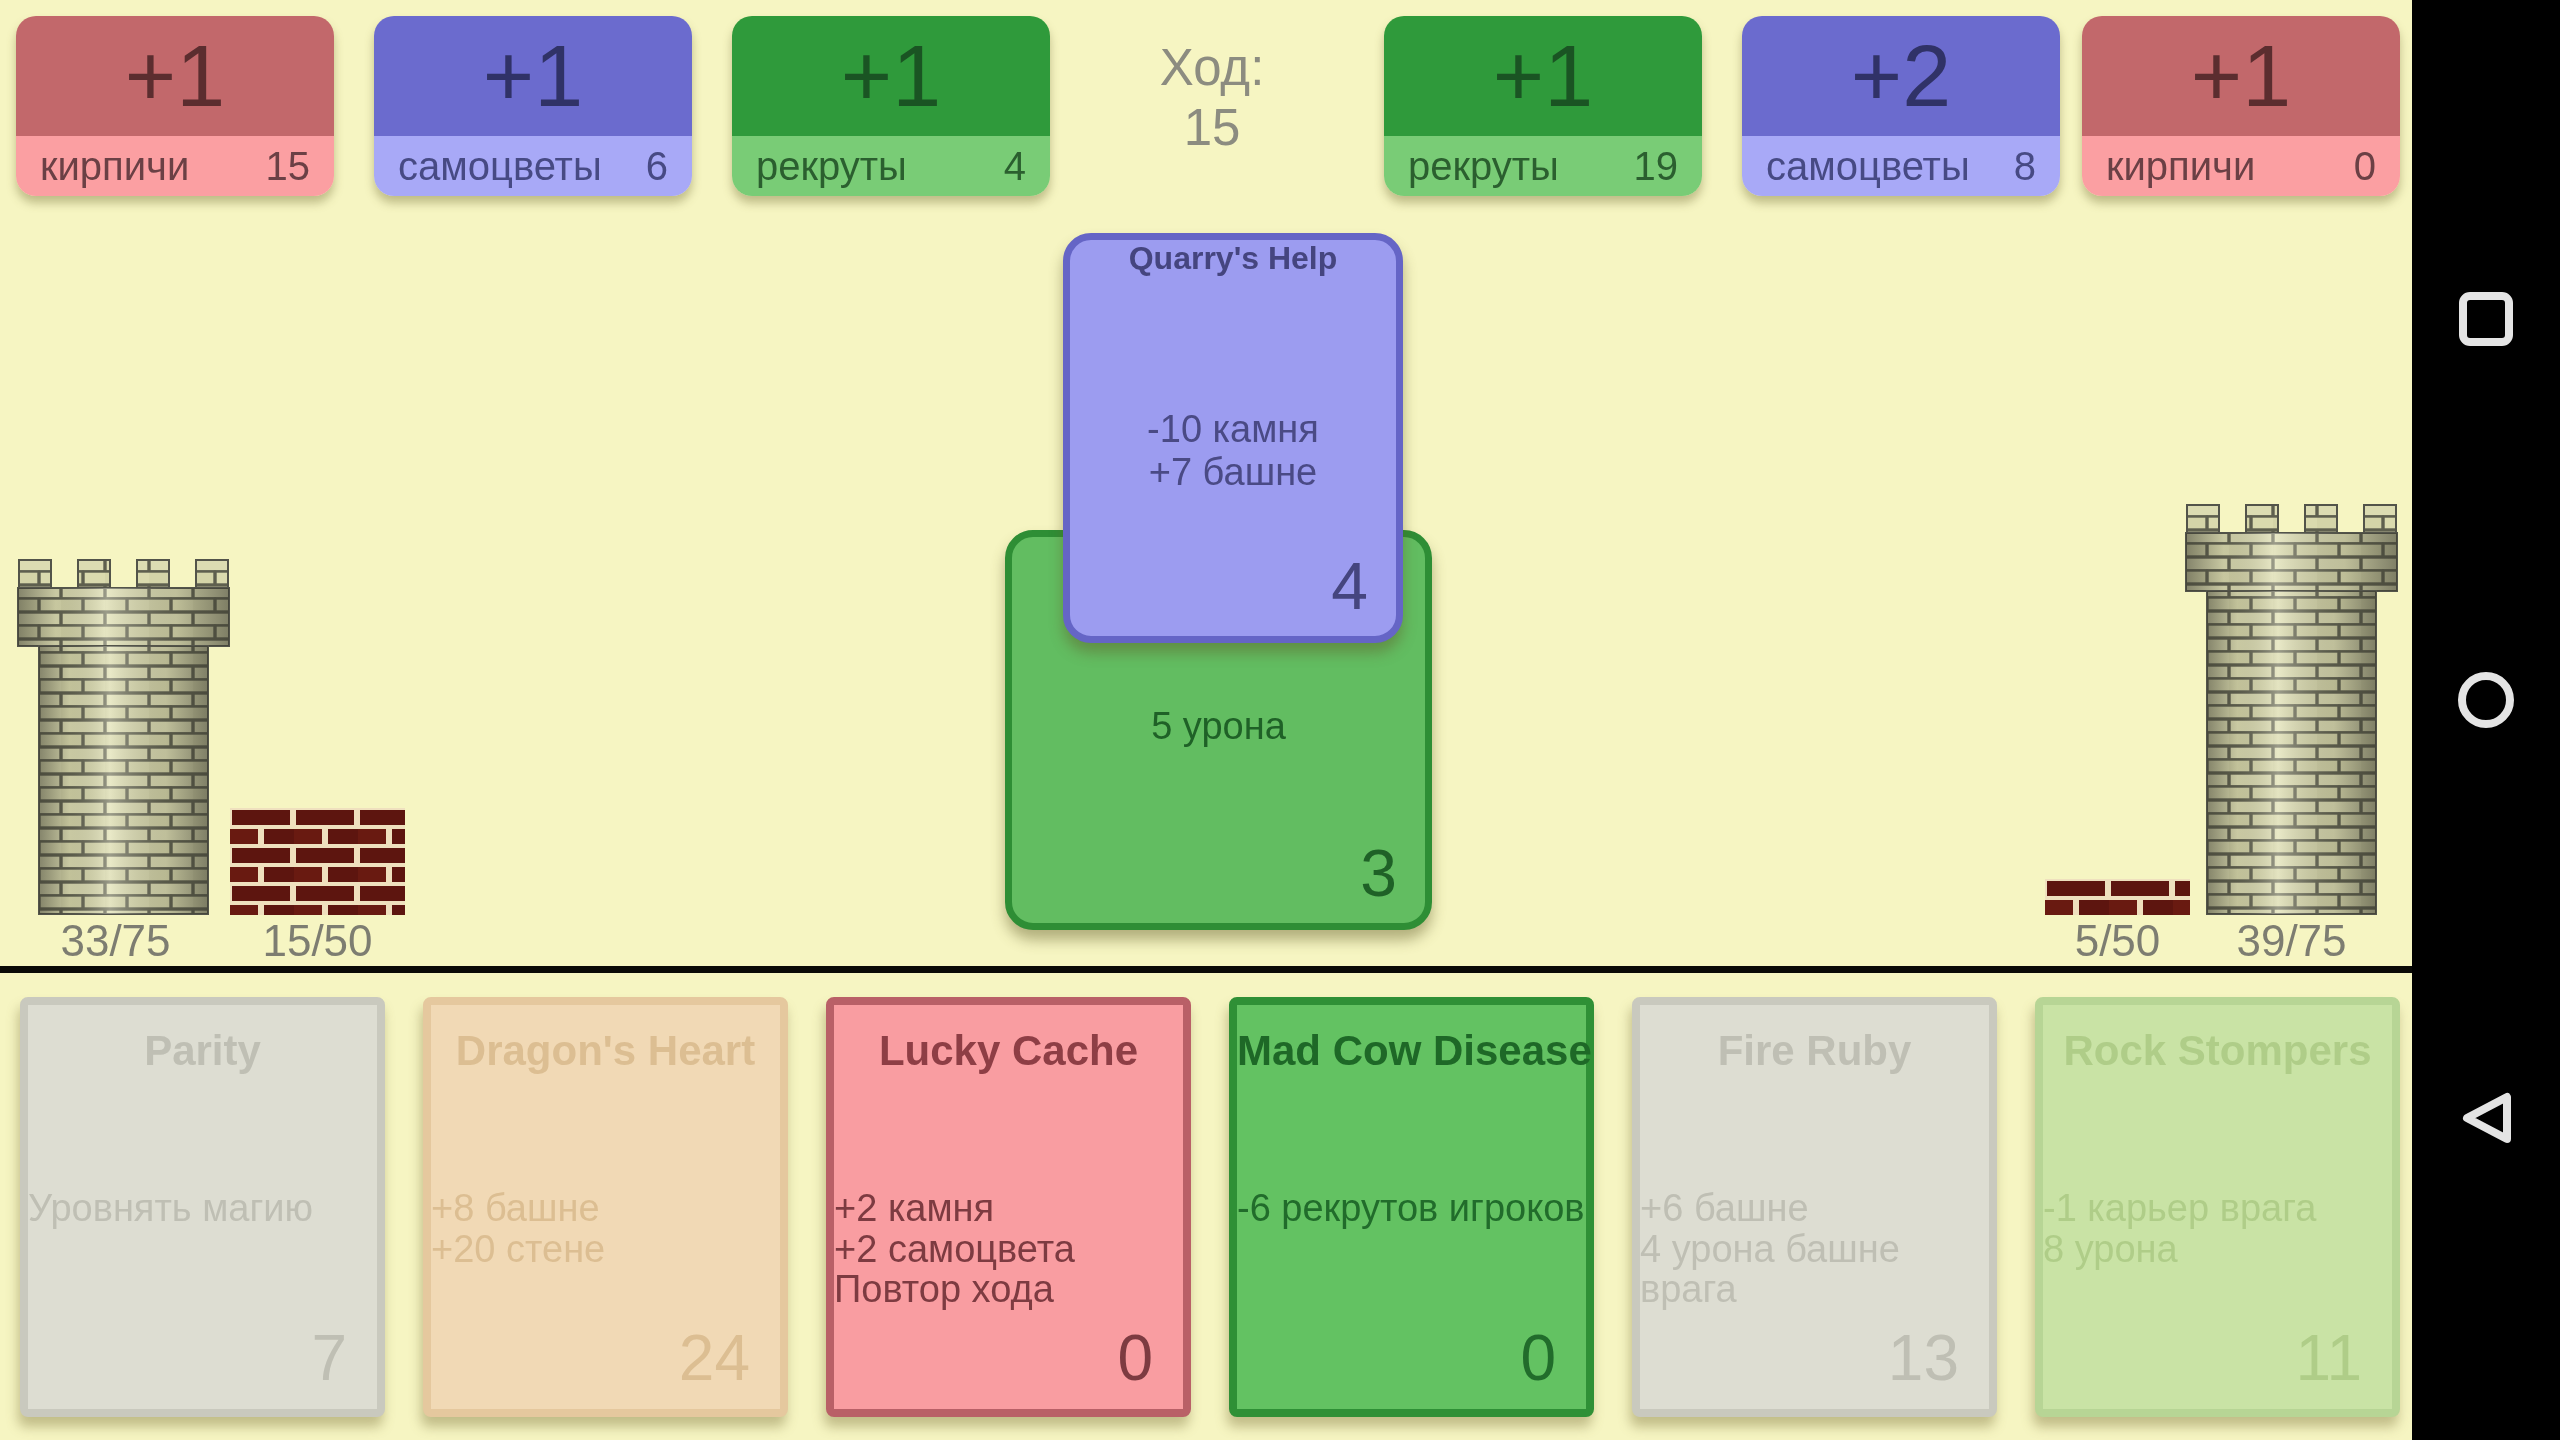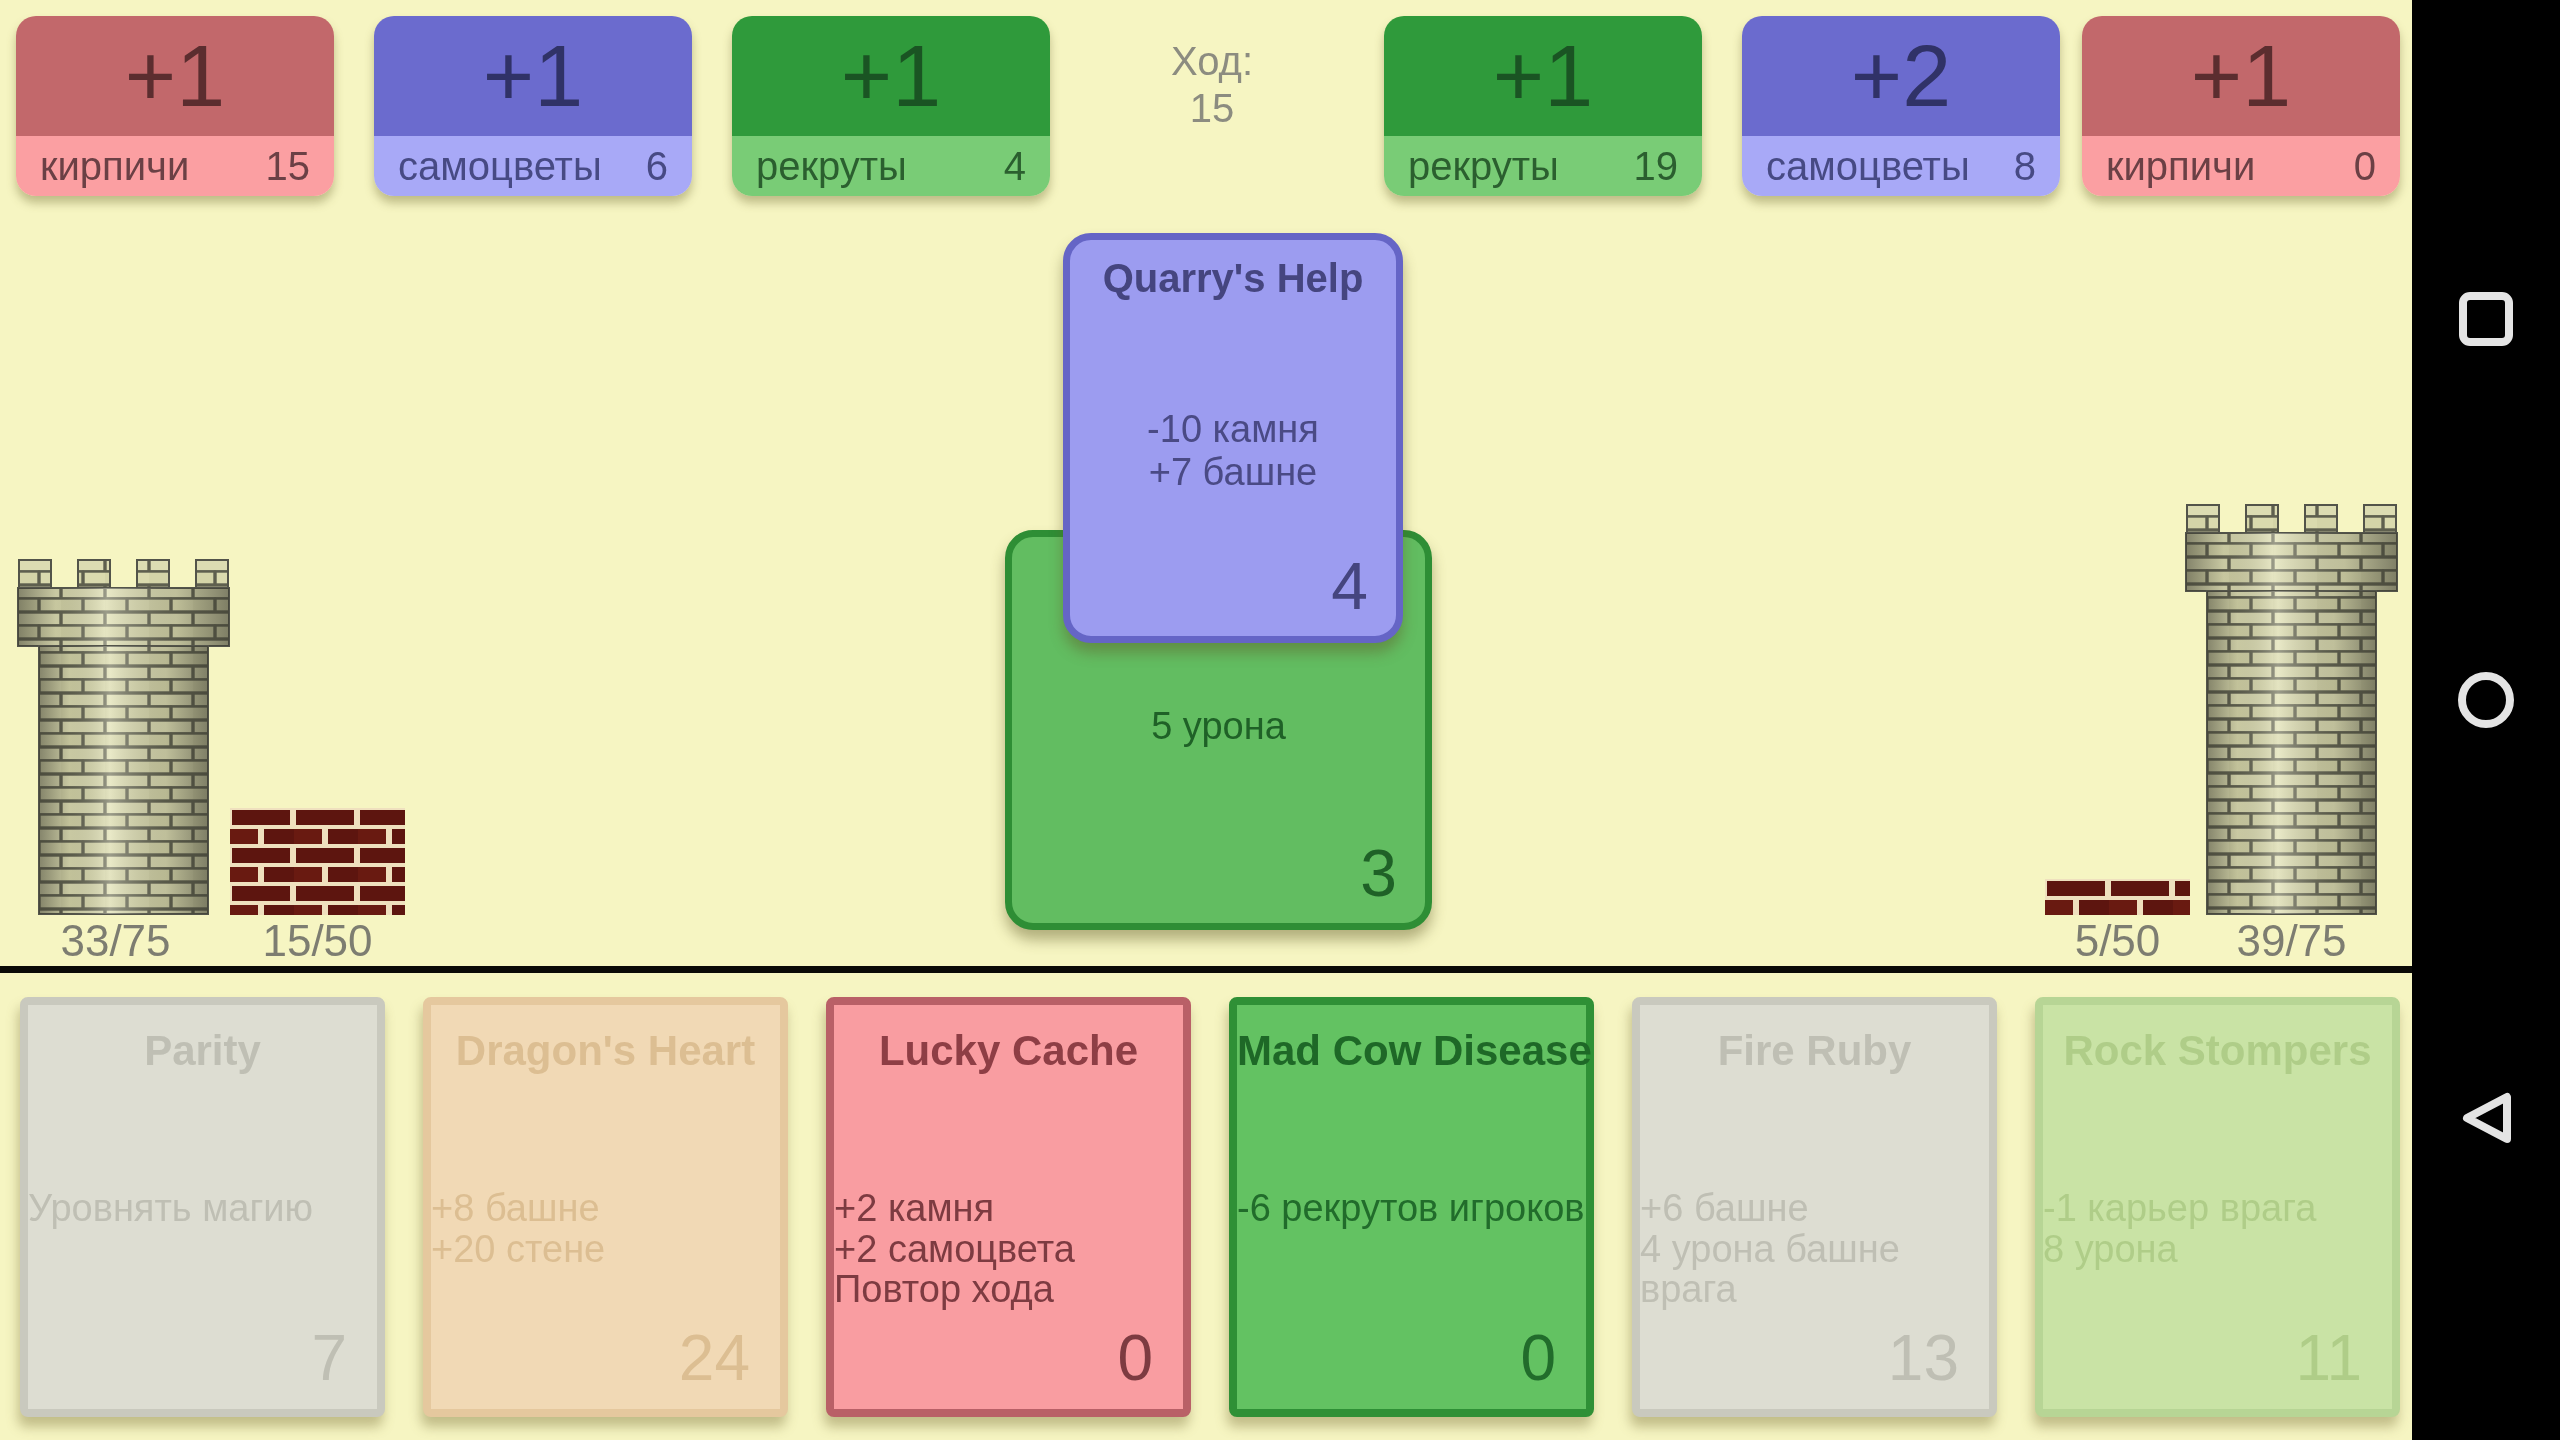--- a/index.html
+++ b/index.html
@@ -27,37 +27,37 @@
   }
   .res-strip{
     height:60px;background:var(--bottom-bg);color:var(--bottom-text);
     display:flex;align-items:center;justify-content:space-between;
     padding:0 24px;font-size:40px;text-align:center;
   }
 
   
   .turn{
     position:absolute;left:1082px;top:38px;width:260px;text-align:center;
-    color:var(--turn-color);font-size:40px;line-height:1.18;
+    color:var(--turn-color);font-size:51px;line-height:1.18;
   }
 
   
   .structure{position:absolute;}
   .struct-label{
     position:absolute;top:916px;text-align:center;
     color:var(--label-color);font-size:44px;
   }
 
   
   .played-card{
     position:absolute;border-radius:28px;border:7px solid var(--border);
     background:var(--bg);box-shadow:0 10px 14px rgba(95,90,40,.45);
   }
   .played-card .card-title{
-    margin-top:16px;text-align:center;font-size:40px;font-weight:bold;
+    text-align:center;font-size:32px;font-weight:bold;
     color:var(--title);
   }
   .played-card .card-lines{
     position:absolute;left:0;right:0;top:168px;text-align:center;
     font-size:38px;line-height:1.13;color:var(--text);
   }
   .played-card .card-count{
     position:absolute;right:28px;bottom:12px;font-size:66px;color:var(--title);
   }
   .played-green{left:1005px;top:530px;width:427px;height:400px;z-index:1;}

